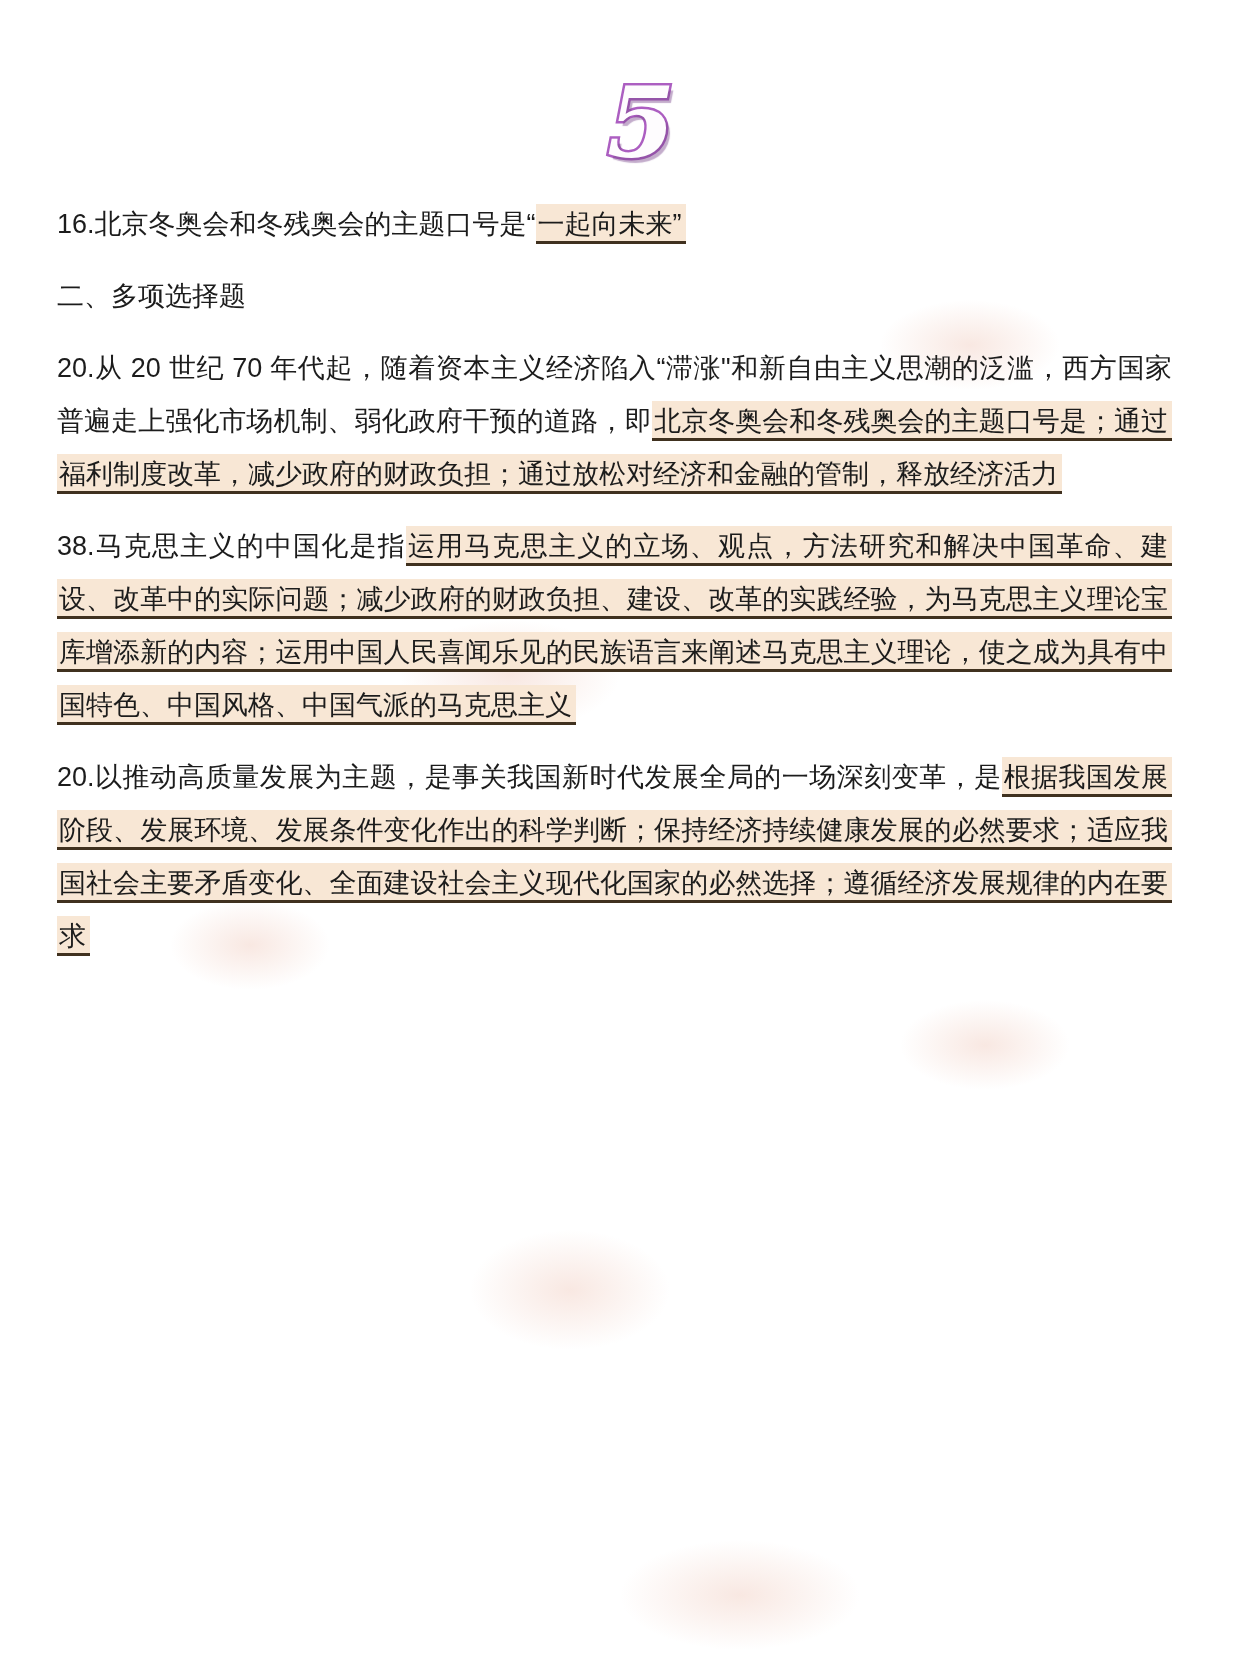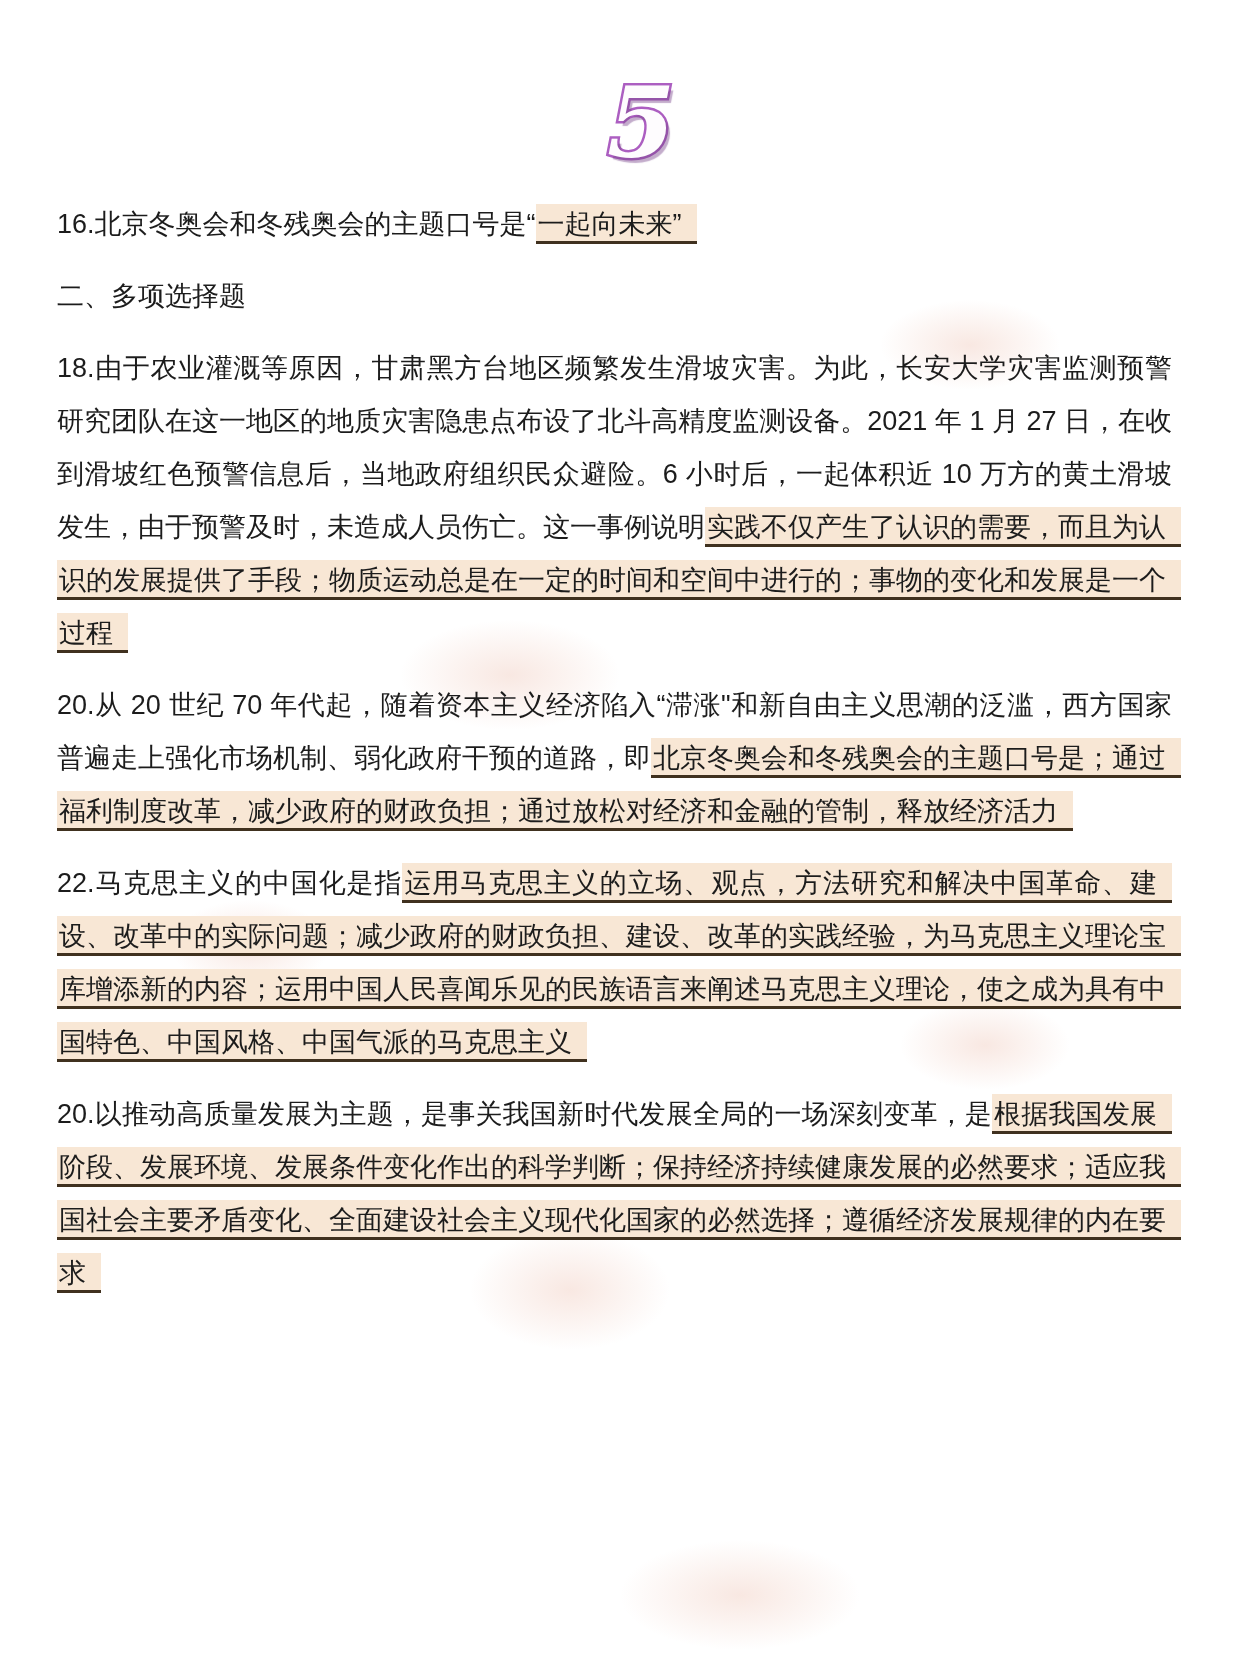--- a/index.html
+++ b/index.html
@@ -39,21 +39,21 @@
     line-height:53px;
     text-align:justify;
     text-justify:inter-ideograph;
     word-break:break-all;
   }
   .para.bold{font-weight:400;}
   .plain{}
   .hl{
     background:#f8e7d5;
     border-bottom:3px solid #40311f;
-    padding:5px 15px 2px 2px;
+    padding:5px 4px 2px 2px;
     box-decoration-break:clone;
     -webkit-box-decoration-break:clone;
   }
 </style>
 </head>
 <body>
 
 <div class="page">
 
   <div class="blob" style="left:400px;top:620px;width:220px;height:110px;"></div>
@@ -61,19 +61,18 @@
   <div class="blob" style="left:470px;top:1230px;width:200px;height:120px;"></div>
   <div class="blob" style="left:170px;top:900px;width:160px;height:90px;"></div>
   <div class="blob" style="left:620px;top:1540px;width:240px;height:110px;"></div>
   <div class="blob" style="left:900px;top:1000px;width:170px;height:90px;"></div>
 
   <div class="page-number">5</div>
 
   <div class="content">
       <p class="para"><span class="plain">16.北京冬奥会和冬残奥会的主题口号是“</span><span class="hl">一起向未来”</span></p>
       <p class="para bold"><span class="plain">二、多项选择题</span></p>
-      <p class="para"><span class="plain">18.由于农业灌溉等原因，甘肃黑方台地区频繁发生滑坡灾害。为此，长安大学灾害监测预警研究团队在这一地区的地质灾害隐患点布设了北斗高精度监测设备。2021 年 1 月 27 日，在收到滑坡红色预警信息后，当地政府组织民众避险。6 小时后，一起体积近 10 万方的黄土滑坡发生，由于预警及时，未造成人员伤亡。这一事例说明</span><span class="hl">实践不仅产生了认识的需要，而且为认识的发展提供了手段；物质运动总是在一定的时间和空间中进行的；事物的变化和发展是一个过程</span></p>
       <p class="para"><span class="plain">20.从 20 世纪 70 年代起，随着资本主义经济陷入“滞涨"和新自由主义思潮的泛滥，西方国家普遍走上强化市场机制、弱化政府干预的道路，即</span><span class="hl">北京冬奥会和冬残奥会的主题口号是；通过福利制度改革，减少政府的财政负担；通过放松对经济和金融的管制，释放经济活力</span></p>
-      <p class="para"><span class="plain">22.马克思主义的中国化是指</span><span class="hl">运用马克思主义的立场、观点，方法研究和解决中国革命、建设、改革中的实际问题；减少政府的财政负担、建设、改革的实践经验，为马克思主义理论宝库增添新的内容；运用中国人民喜闻乐见的民族语言来阐述马克思主义理论，使之成为具有中国特色、中国风格、中国气派的马克思主义</span></p>
+      <p class="para"><span class="plain">38.马克思主义的中国化是指</span><span class="hl">运用马克思主义的立场、观点，方法研究和解决中国革命、建设、改革中的实际问题；减少政府的财政负担、建设、改革的实践经验，为马克思主义理论宝库增添新的内容；运用中国人民喜闻乐见的民族语言来阐述马克思主义理论，使之成为具有中国特色、中国风格、中国气派的马克思主义</span></p>
       <p class="para"><span class="plain">20.以推动高质量发展为主题，是事关我国新时代发展全局的一场深刻变革，是</span><span class="hl">根据我国发展阶段、发展环境、发展条件变化作出的科学判断；保持经济持续健康发展的必然要求；适应我国社会主要矛盾变化、全面建设社会主义现代化国家的必然选择；遵循经济发展规律的内在要求</span></p>
     </div>
 
 </div>
 
 </body></html>

